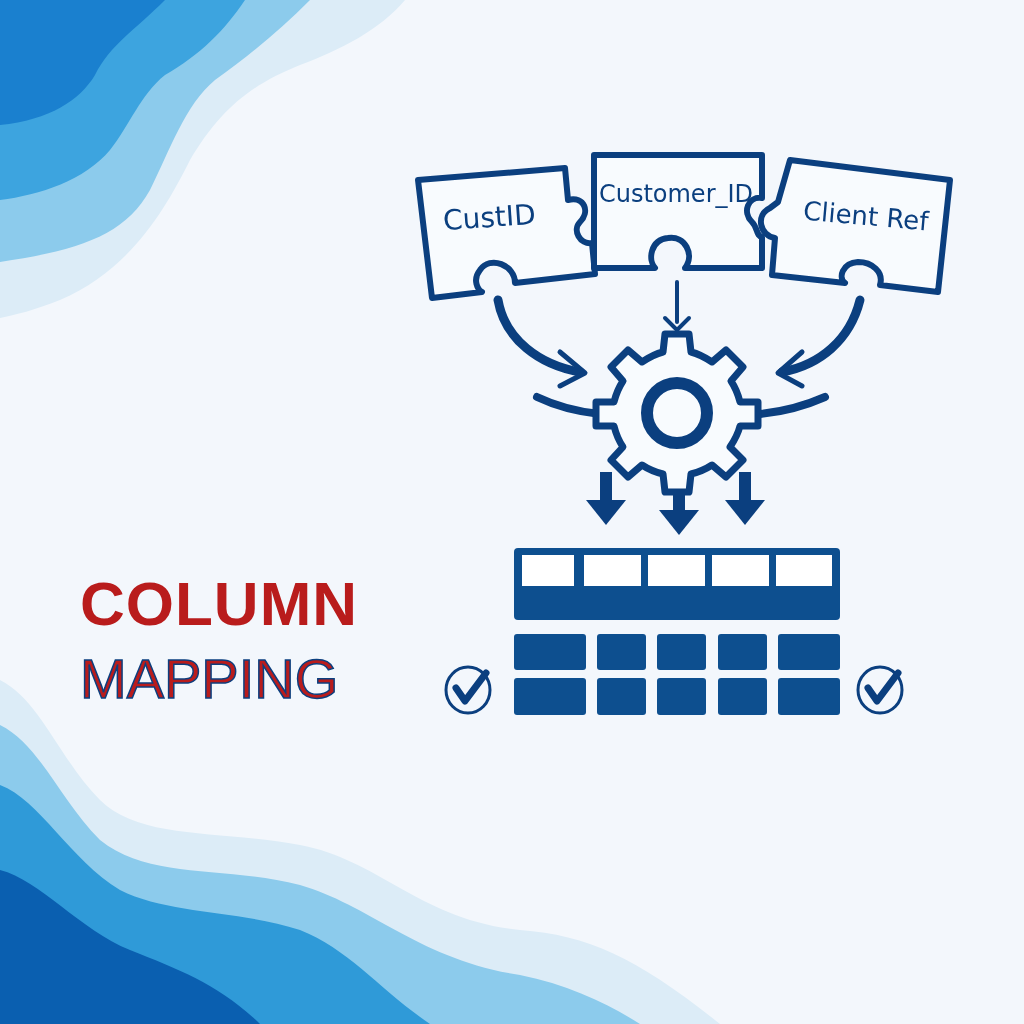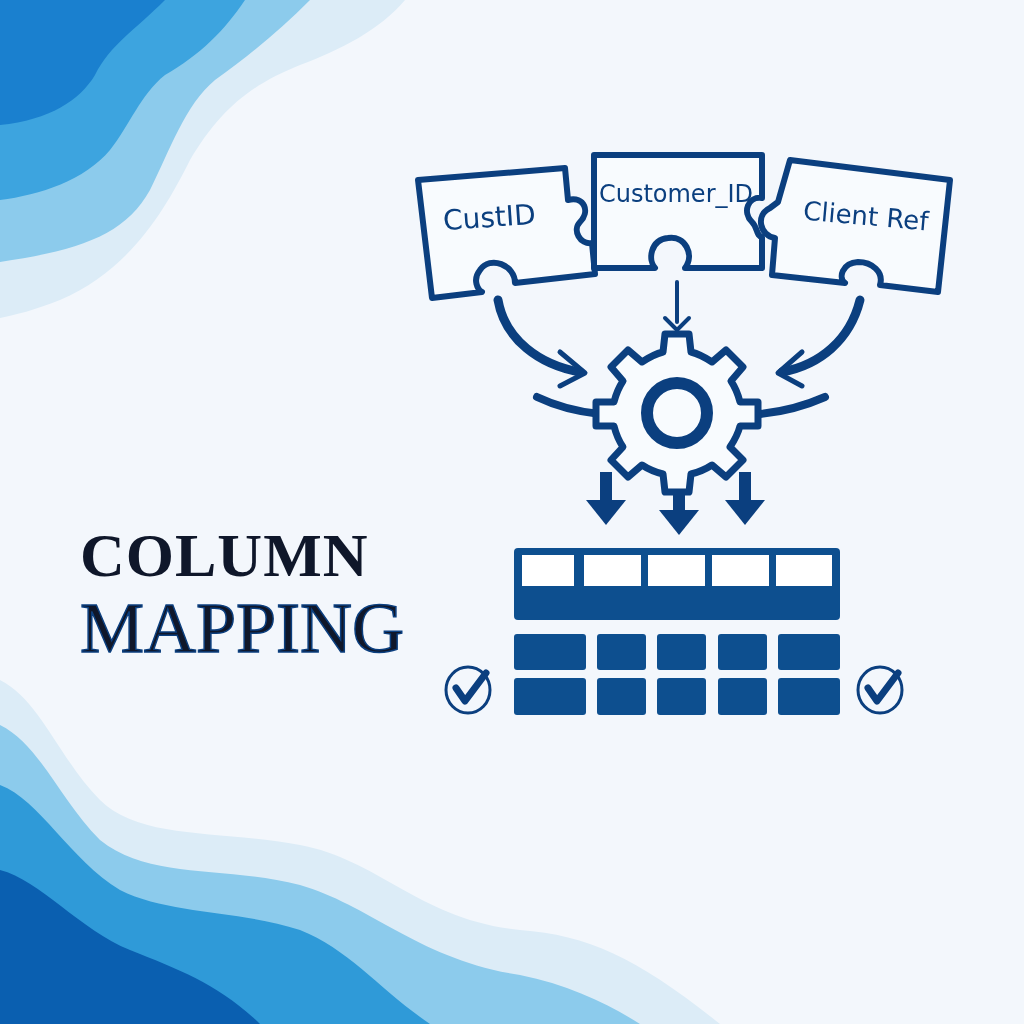--- a/index.html
+++ b/index.html
@@ -1,22 +1,22 @@
 <!DOCTYPE html>
 <html><head>
 <meta charset="utf-8">
 <style>
   html, body { margin:0; padding:0; }
   body { width:1024px; height:1024px; overflow:hidden; position:relative;
          background:#f3f7fc; font-family:"DejaVu Sans", sans-serif; }
   .bg { position:absolute; inset:0; }
-  .title { position:absolute; left:80px; top:524px; color:#0f172a; font-weight:bold;
-           font-family:Liberation Serif, serif; line-height:1; }
+  .title { position:absolute; left:80px; top:573px; color:#b91c1c; font-weight:bold;
+           font-family:Liberation Sans, sans-serif; line-height:1; }
   .title .l1 { font-size:62px; letter-spacing:1px; display:block; }
-  .title .l2 { font-size:72px; display:block; margin-top:6px; font-weight:normal;
+  .title .l2 { font-size:56px; display:block; margin-top:16px; font-weight:normal;
                -webkit-text-stroke:1.5px #0b3f7f; }
   .diagram { position:absolute; left:0; top:0; width:1024px; height:1024px; }
   .piece-label { font-family:"DejaVu Sans", sans-serif; fill:#0b3f7f; }
 </style>
 </head>
 <body>
 
 <svg class="bg" width="1024" height="1024" viewBox="0 0 1024 1024">
 
   <path d="M0 0 H405 C380 30 340 50 300 65 C250 85 220 110 190 160 C165 210 130 270 60 300 C35 310 15 315 0 318 Z" fill="#dcecf7"></path>

